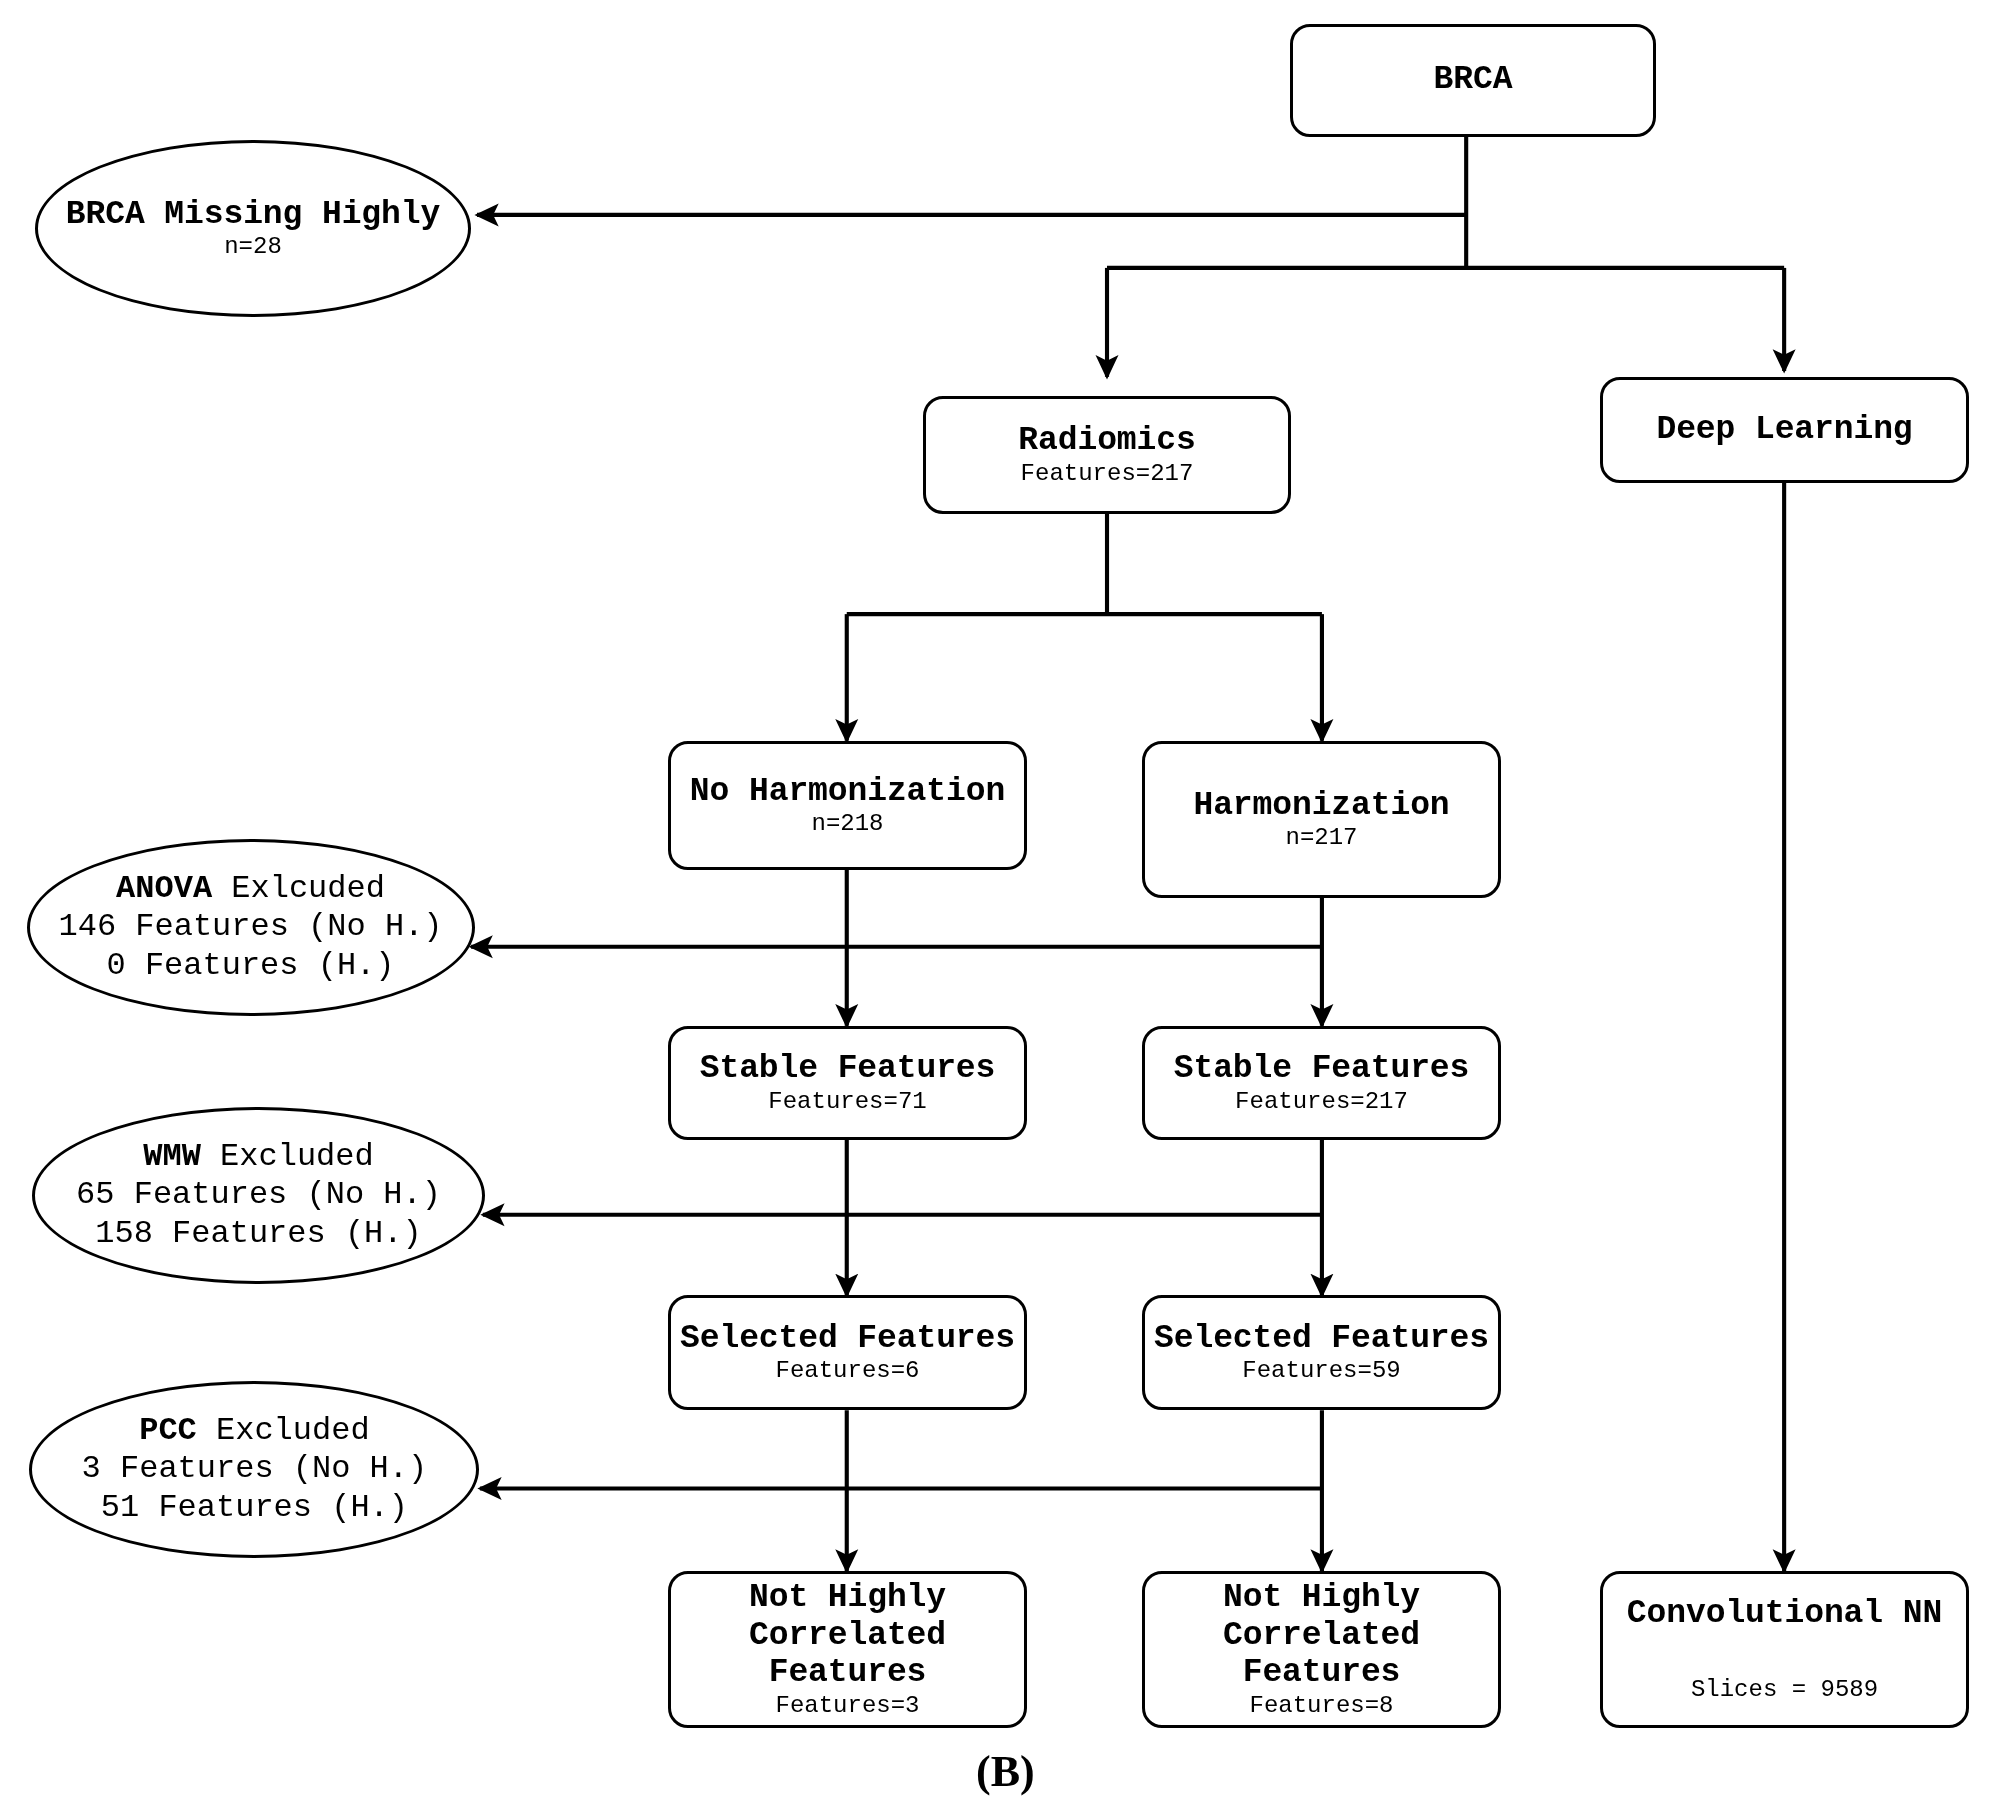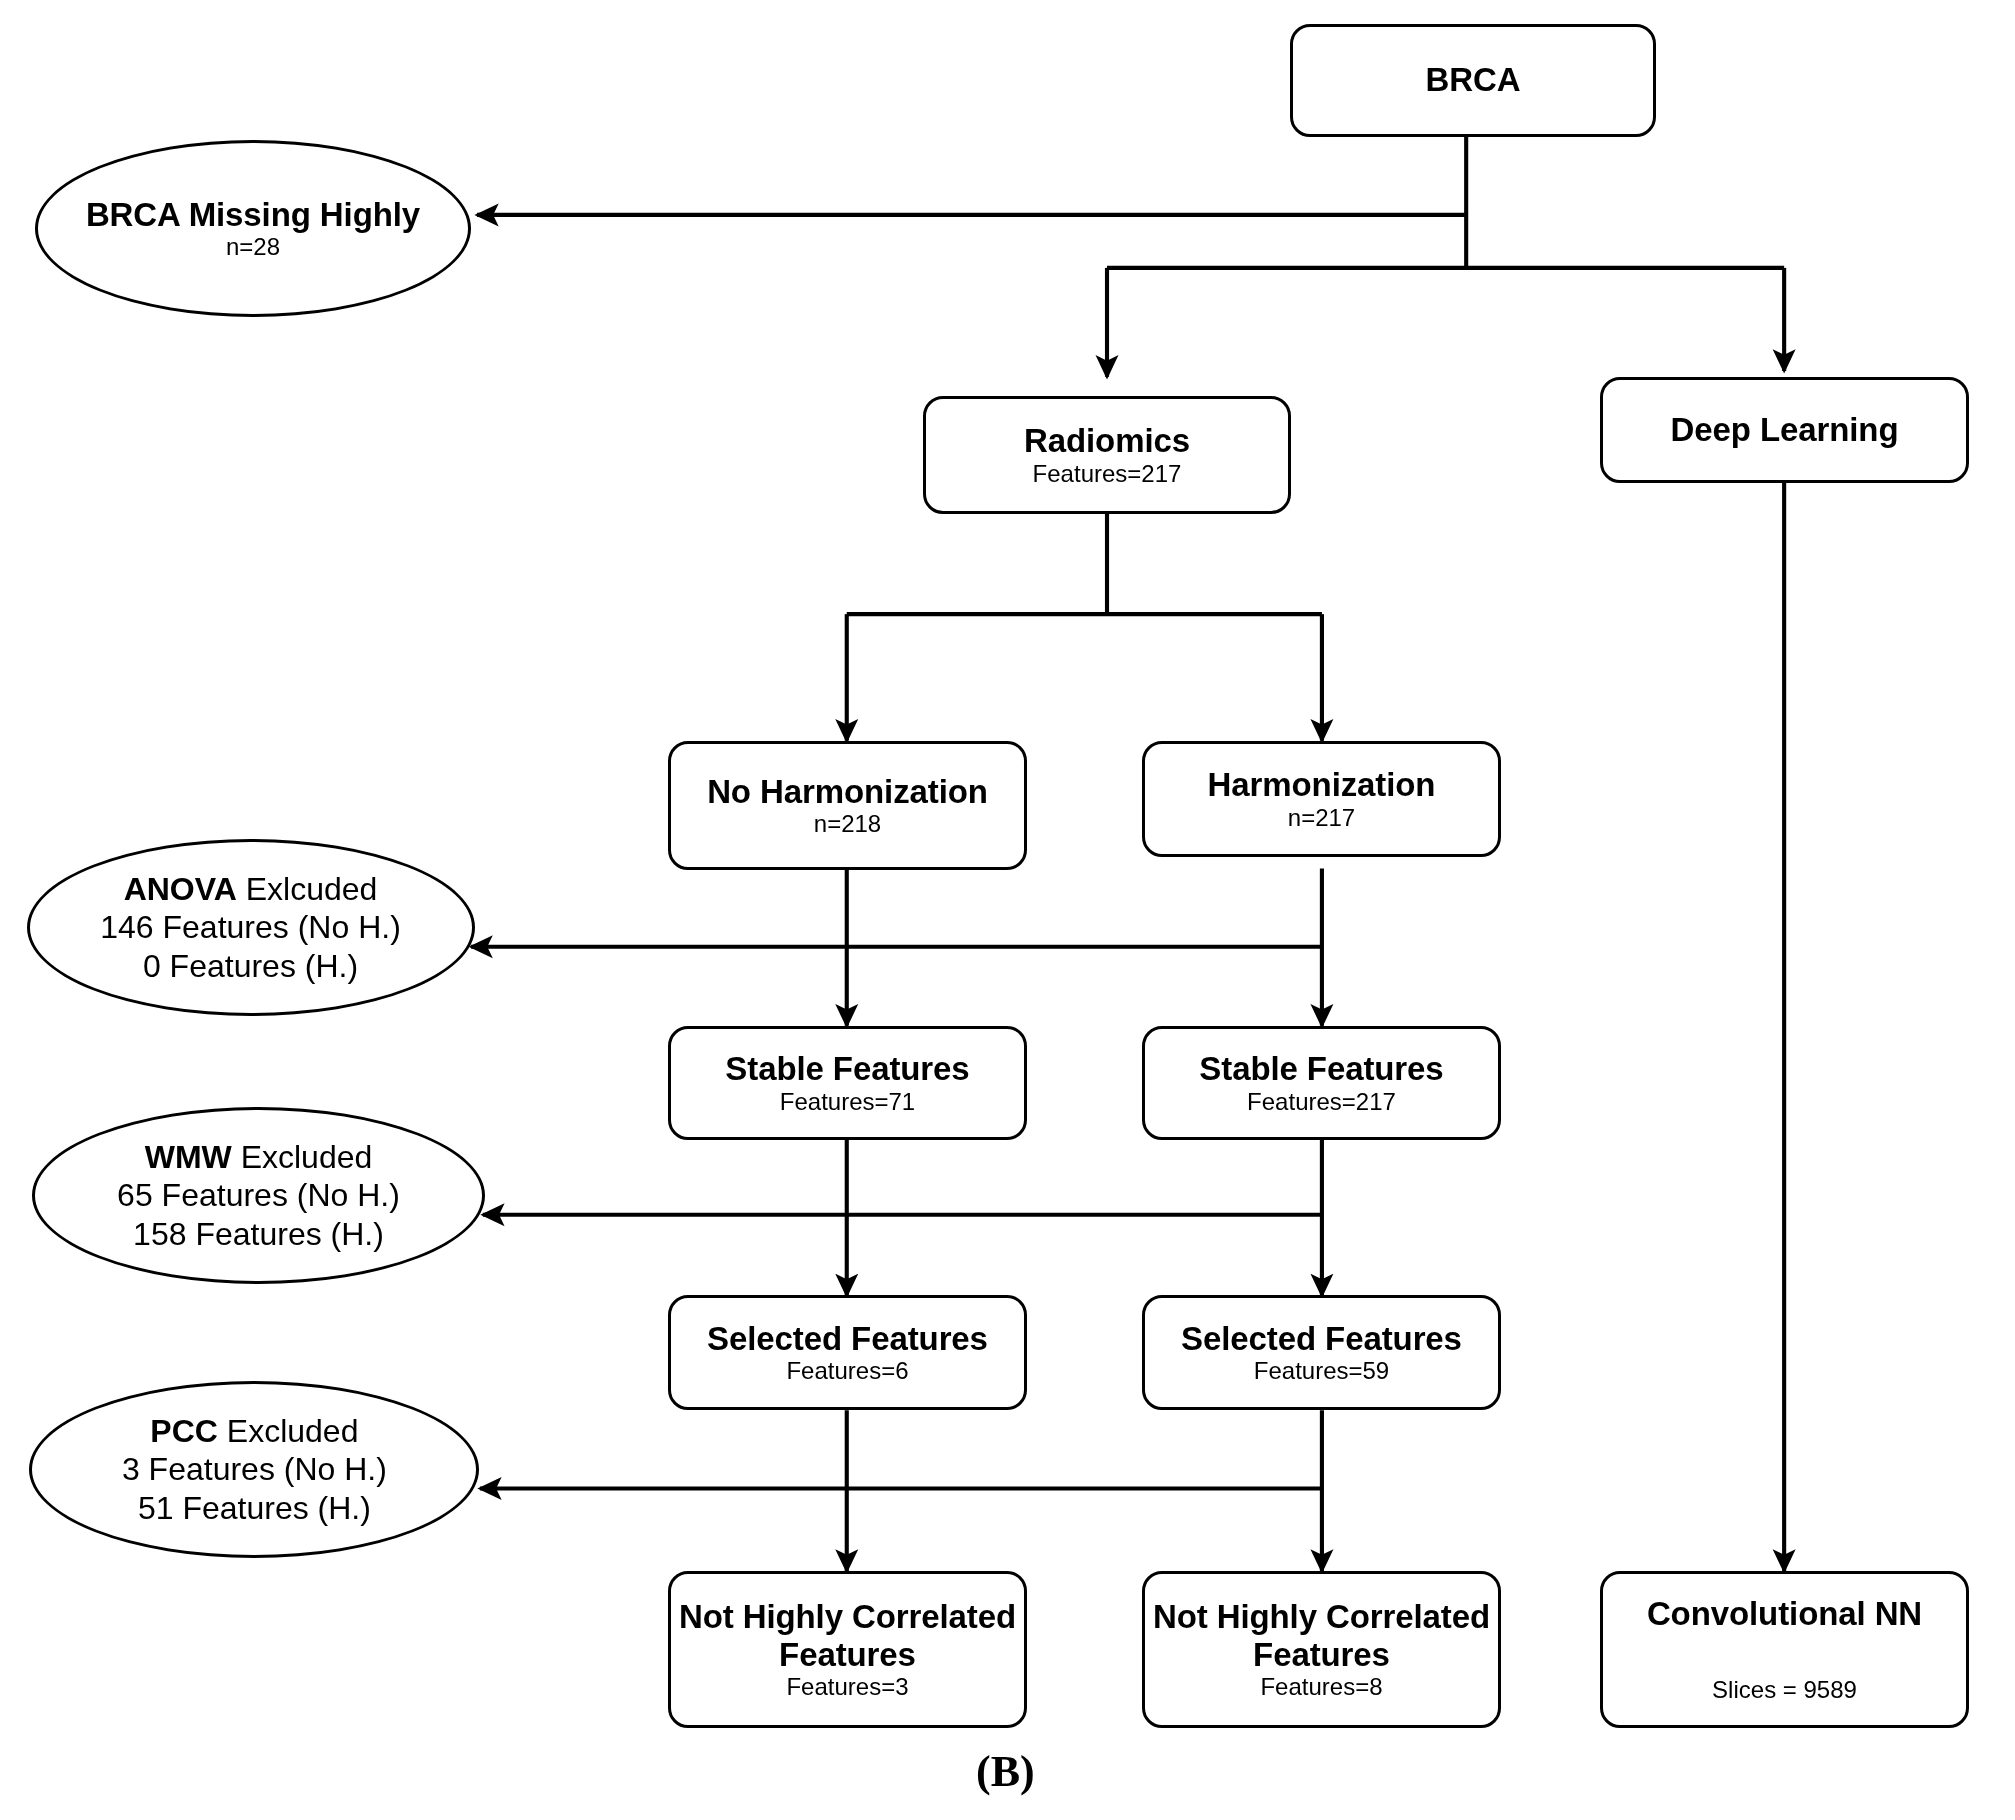--- a/index.html
+++ b/index.html
@@ -29,20 +29,21 @@
   .node {
     position: absolute;
     box-sizing: border-box;
     display: flex;
     flex-direction: column;
     align-items: center;
     justify-content: center;
     text-align: center;
     background: #ffffff;
     z-index: 3;
+    font-family: Liberation Mono, monospace;
   }
   .box {
     border: 3.5px solid #000000;
     border-radius: 20px;
   }
   .ellipse {
     border: 3.5px solid #000000;
     border-radius: 50%;
   }
   .ttl {
@@ -147,21 +148,21 @@
 
   <div class="node box" style="left:1600px; top:377px; width:369px; height:106px;">
     <div class="ttl">Deep Learning</div>
   </div>
 
   <div class="node box" style="left:668px; top:741px; width:359px; height:129px;">
     <div class="ttl">No Harmonization</div>
     <div class="sub">n=218</div>
   </div>
 
-  <div class="node box" style="left:1142px; top:741px; width:359px; height:116px;">
+  <div class="node box" style="left:1142px; top:741px; width:359px; height:157px;">
     <div class="ttl">Harmonization</div>
     <div class="sub">n=217</div>
   </div>
 
   <div class="node ellipse" style="left:26.5px; top:839px; width:448px; height:177px;">
     <div class="excl-head">
       <b>ANOVA</b><span> Exlcuded</span>
     </div>
     <div class="excl-line">146 Features (No H.)</div>
     <div class="excl-line">0 Features (H.)</div>

